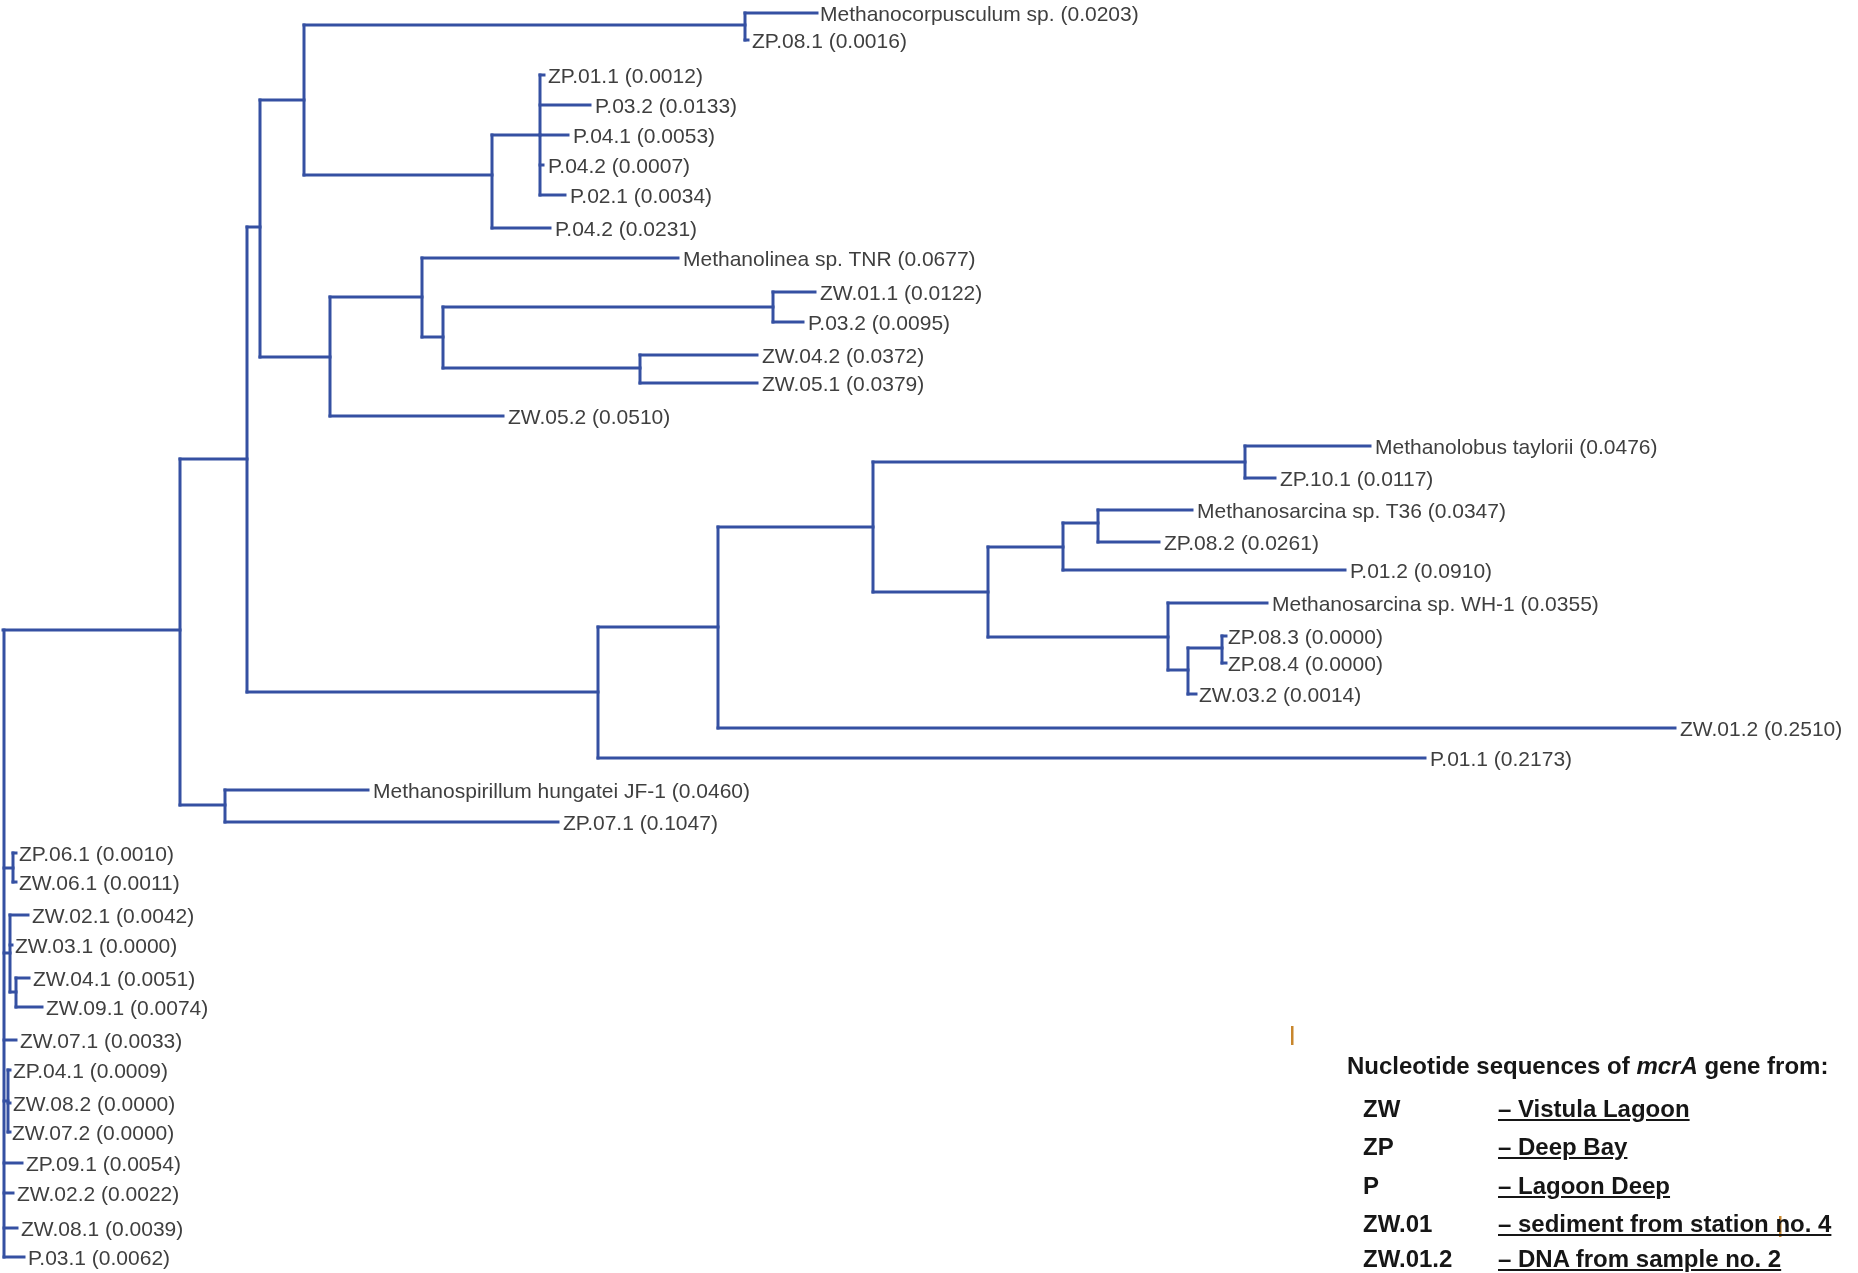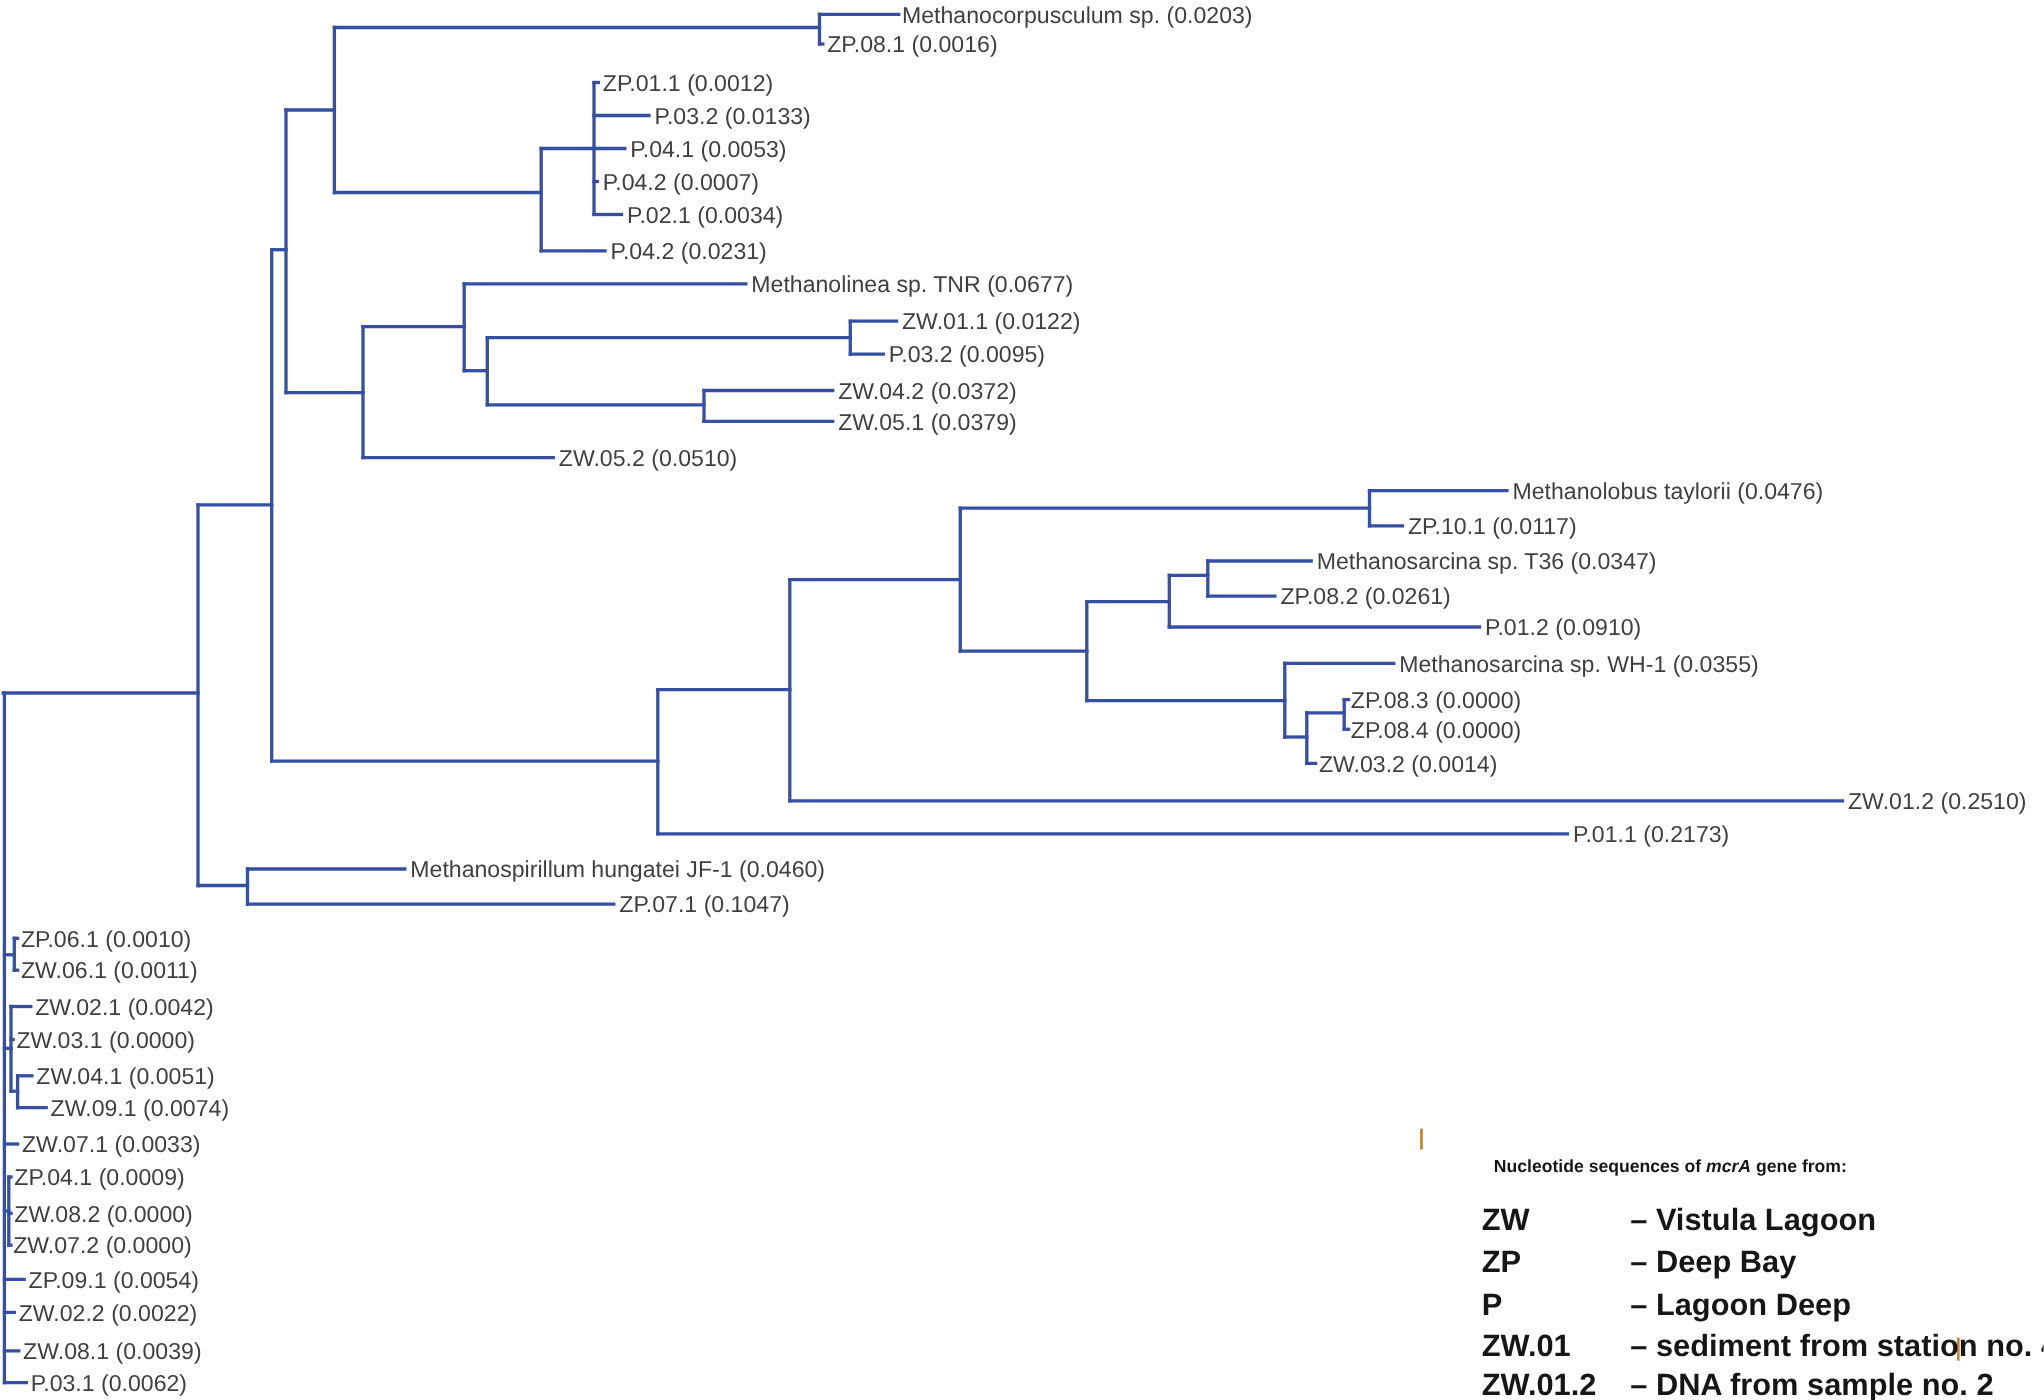--- a/index.html
+++ b/index.html
@@ -19,33 +19,34 @@
   }
   .legend {
     position: absolute;
     left: 1347px;
     top: 1052px;
     width: 505px;
     color: #161616;
   }
   .legend-title {
     position: absolute;
-    left: 11px; top: 0;
-    font-size: 16px;
+    left: 0; top: 0;
+    font-size: 24px;
     font-weight: bold;
     white-space: nowrap;
   }
   .legend-title .gene { font-style: italic; font-weight: bold; }
   .legend-row {
     position: absolute;
-    left: 0;
-    font-size: 28px;
+    left: 16px;
+    font-size: 24px;
     font-weight: bold;
     white-space: nowrap;
     line-height: 26px;
+    text-decoration: underline;
   }
   .legend-row .term { display: inline-block; width: 135px; }
   .row-1 { top: 44px; }
   .row-2 { top: 82px; }
   .row-3 { top: 121px; }
   .row-4 { top: 159px; }
   .row-5 { top: 194px; }
 </style>
 </head>
 <body>

